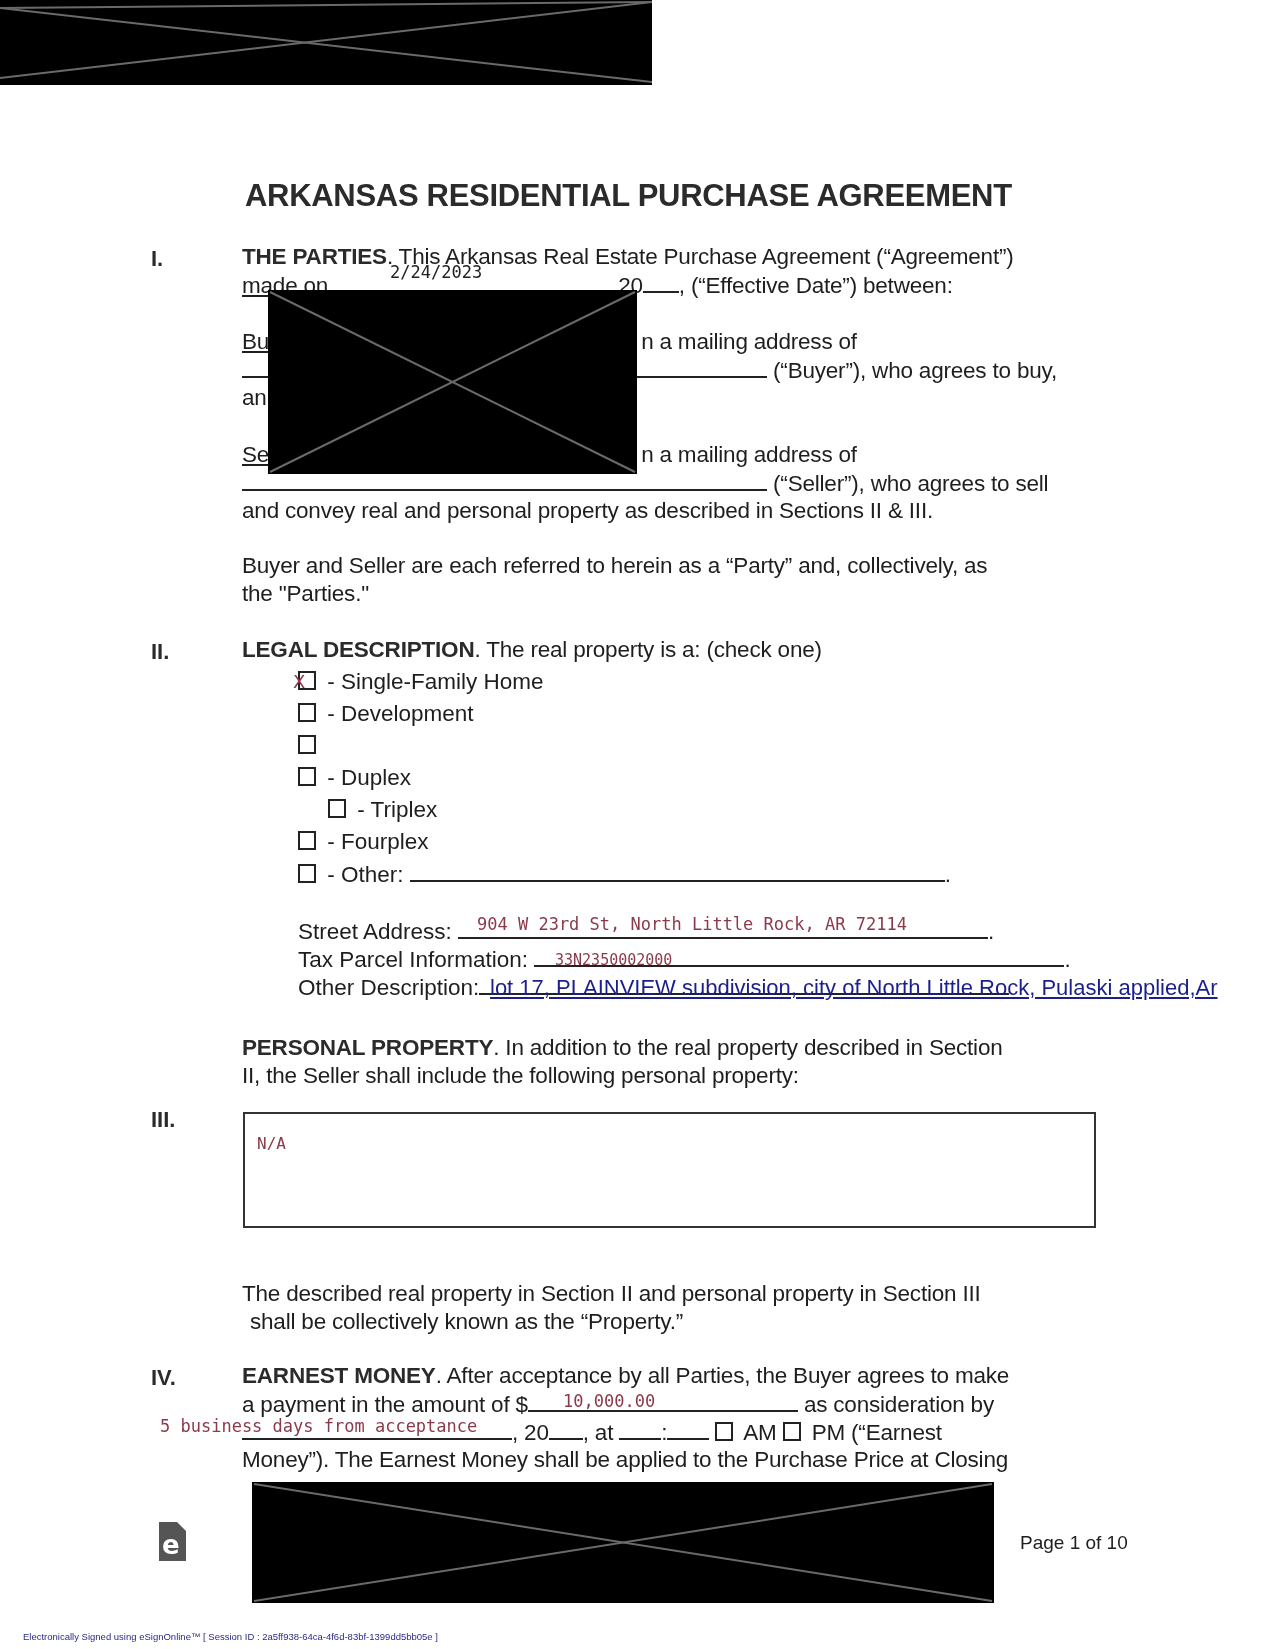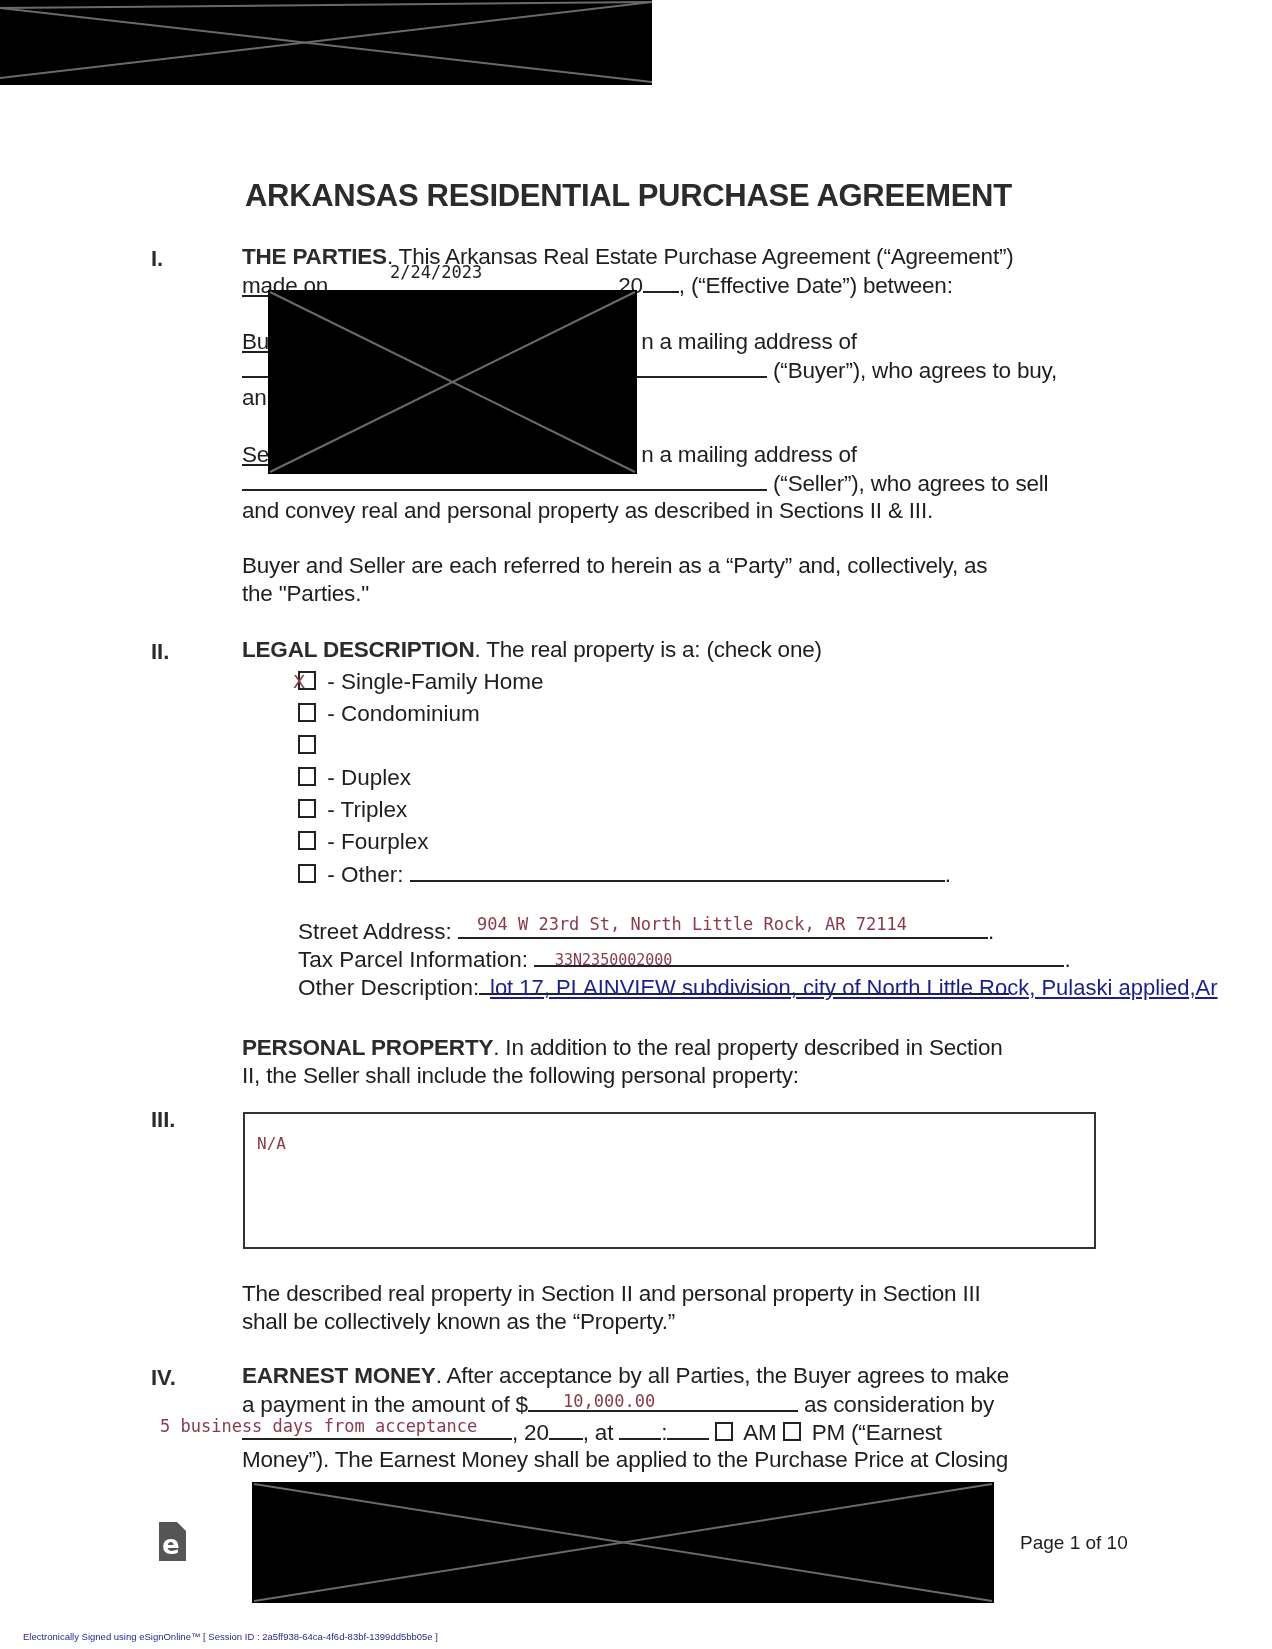--- a/index.html
+++ b/index.html
@@ -19,21 +19,21 @@
   .u { text-decoration:underline; }
   .blank { display:inline-block; border-bottom:2px solid #222; height:20px; vertical-align:baseline; }
 
   .fill { font-family:"DejaVu Sans Mono", monospace; color:#8b3a4a; font-size:17px; position:absolute; white-space:nowrap; }
   .fillblue { font-family:"Liberation Sans", sans-serif; color:#1b1f8e; font-size:22px; position:absolute; white-space:nowrap; }
 
   .checkrow { position:absolute; left:298px; font-size:22.5px; line-height:28px; white-space:nowrap; color:#1e1e1e; }
   .cb { display:inline-block; width:14px; height:15px; border:2px solid #222; vertical-align:-1px; margin-right:5px; position:relative; }
   .cbmark { position:absolute; left:-7px; top:-5px; color:#8b3a4a; font-size:18px; font-family:"DejaVu Sans", sans-serif; }
 
-  .ppbox { position:absolute; left:243px; top:1112px; width:853px; height:137px; border:2px solid #333; box-sizing:border-box; }
+  .ppbox { position:absolute; left:243px; top:1112px; width:853px; height:116px; border:2px solid #333; box-sizing:border-box; }
 
   .logo { position:absolute; left:159px; top:1522px; width:27px; height:39px; background:#555; }
   .logo .corner { position:absolute; right:0; top:0; width:0; height:0; border-left:9px solid #555; border-top:9px solid #fff; }
   .logo .e { position:absolute; left:3px; top:9px; color:#fff; font-weight:bold; font-size:26px; line-height:28px; font-family:"DejaVu Sans", sans-serif; }
 
   .pagenum { position:absolute; left:1020px; top:1532px; font-size:19px; color:#1e1e1e; }
   .esign { position:absolute; left:23px; top:1631px; font-size:9.5px; color:#2a2a8a; white-space:nowrap; }
 </style>
 </head>
 <body>
@@ -68,24 +68,24 @@
     </svg>
 </div>
 
 <div class="line" style="top:552px;">Buyer and Seller are each referred to herein as a “Party” and, collectively, as</div>
 <div class="line" style="top:580px;">the "Parties."</div>
 
 <div class="secnum" style="top:639px;">II.</div>
 <div class="line" style="top:636px;"><span class="bold">LEGAL DESCRIPTION</span><span>. The real property is a: (check one)</span></div>
 
 <div class="checkrow" style="top:668px;"><span class="cb"><span class="cbmark">X</span></span><span> - Single-Family Home</span></div>
-<div class="checkrow" style="top:700px;"><span class="cb"></span><span> - Condominium</span></div>
+<div class="checkrow" style="top:700px;"><span class="cb"></span><span> - Development</span></div>
 <div class="checkrow" style="top:732px;"><span class="cb"></span></div>
 <div class="checkrow" style="top:764px;"><span class="cb"></span><span> - Duplex</span></div>
-<div class="checkrow" style="top:796px;"><span class="cb"></span><span> - Triplex</span></div>
+<div class="checkrow" style="top:796px;margin-left:30px;"><span class="cb"></span><span> - Triplex</span></div>
 <div class="checkrow" style="top:828px;"><span class="cb"></span><span> - Fourplex</span></div>
 <div class="checkrow" style="top:860px;"><span class="cb"></span><span> - Other:</span> <span class="blank" style="width:535px;"></span>.</div>
 
 <div class="checkrow" style="top:917px;"><span>Street Address:</span> <span class="blank" style="width:530px;"></span>.</div>
 <div class="fill" style="left:477px;top:914px;">904 W 23rd St, North Little Rock, AR 72114</div>
 
 <div class="checkrow" style="top:945px;"><span>Tax Parcel Information:</span> <span class="blank" style="width:530px;"></span>.</div>
 <div class="fill" style="left:555px;top:951px;font-size:15px;">33N2350002000</div>
 
 <div class="checkrow" style="top:973px;"><span>Other Description:</span><span class="blank" style="width:530px;"></span></div>
@@ -93,21 +93,21 @@
 
 <div class="secnum" style="top:1083px;margin-top:24px;">III.</div>
 <div class="line" style="top:1034px;"><span class="bold">PERSONAL PROPERTY</span><span>. In addition to the real property described in Section</span></div>
 <div class="line" style="top:1062px;">II, the Seller shall include the following personal property:</div>
 
 <div class="ppbox">
   <div class="fill" style="left:12px;top:20px;font-size:16px;">N/A</div>
 </div>
 
 <div class="line" style="top:1280px;">The described real property in Section II and personal property in Section III</div>
-<div class="line" style="top:1308px;">shall be collectively known as the “Property.”</div>
+<div class="line" style="top:1308px;margin-left:8px;">shall be collectively known as the “Property.”</div>
 
 <div class="secnum" style="top:1365px;">IV.</div>
 <div class="line" style="top:1362px;"><span class="bold">EARNEST MONEY</span><span>. After acceptance by all Parties, the Buyer agrees to make</span></div>
 <div class="line" style="top:1390px;"><span>a payment in the amount of $</span><span class="blank" style="width:270px;"></span> <span>as consideration by</span></div>
 <div class="fill" style="left:563px;top:1391px;">10,000.00</div>
 
 <div class="line" style="top:1418px;"><span class="blank" style="width:270px;"></span><span>, 20</span><span class="blank" style="width:34px;"></span><span>, at</span> <span class="blank" style="width:42px;"></span><span>:</span><span class="blank" style="width:42px;"></span> <span class="cb"></span><span> AM</span> <span class="cb"></span><span> PM (“Earnest</span></div>
 <div class="fill" style="left:160px;top:1416px;">5 business days from acceptance</div>
 
 <div class="line" style="top:1446px;">Money”). The Earnest Money shall be applied to the Purchase Price at Closing</div>

